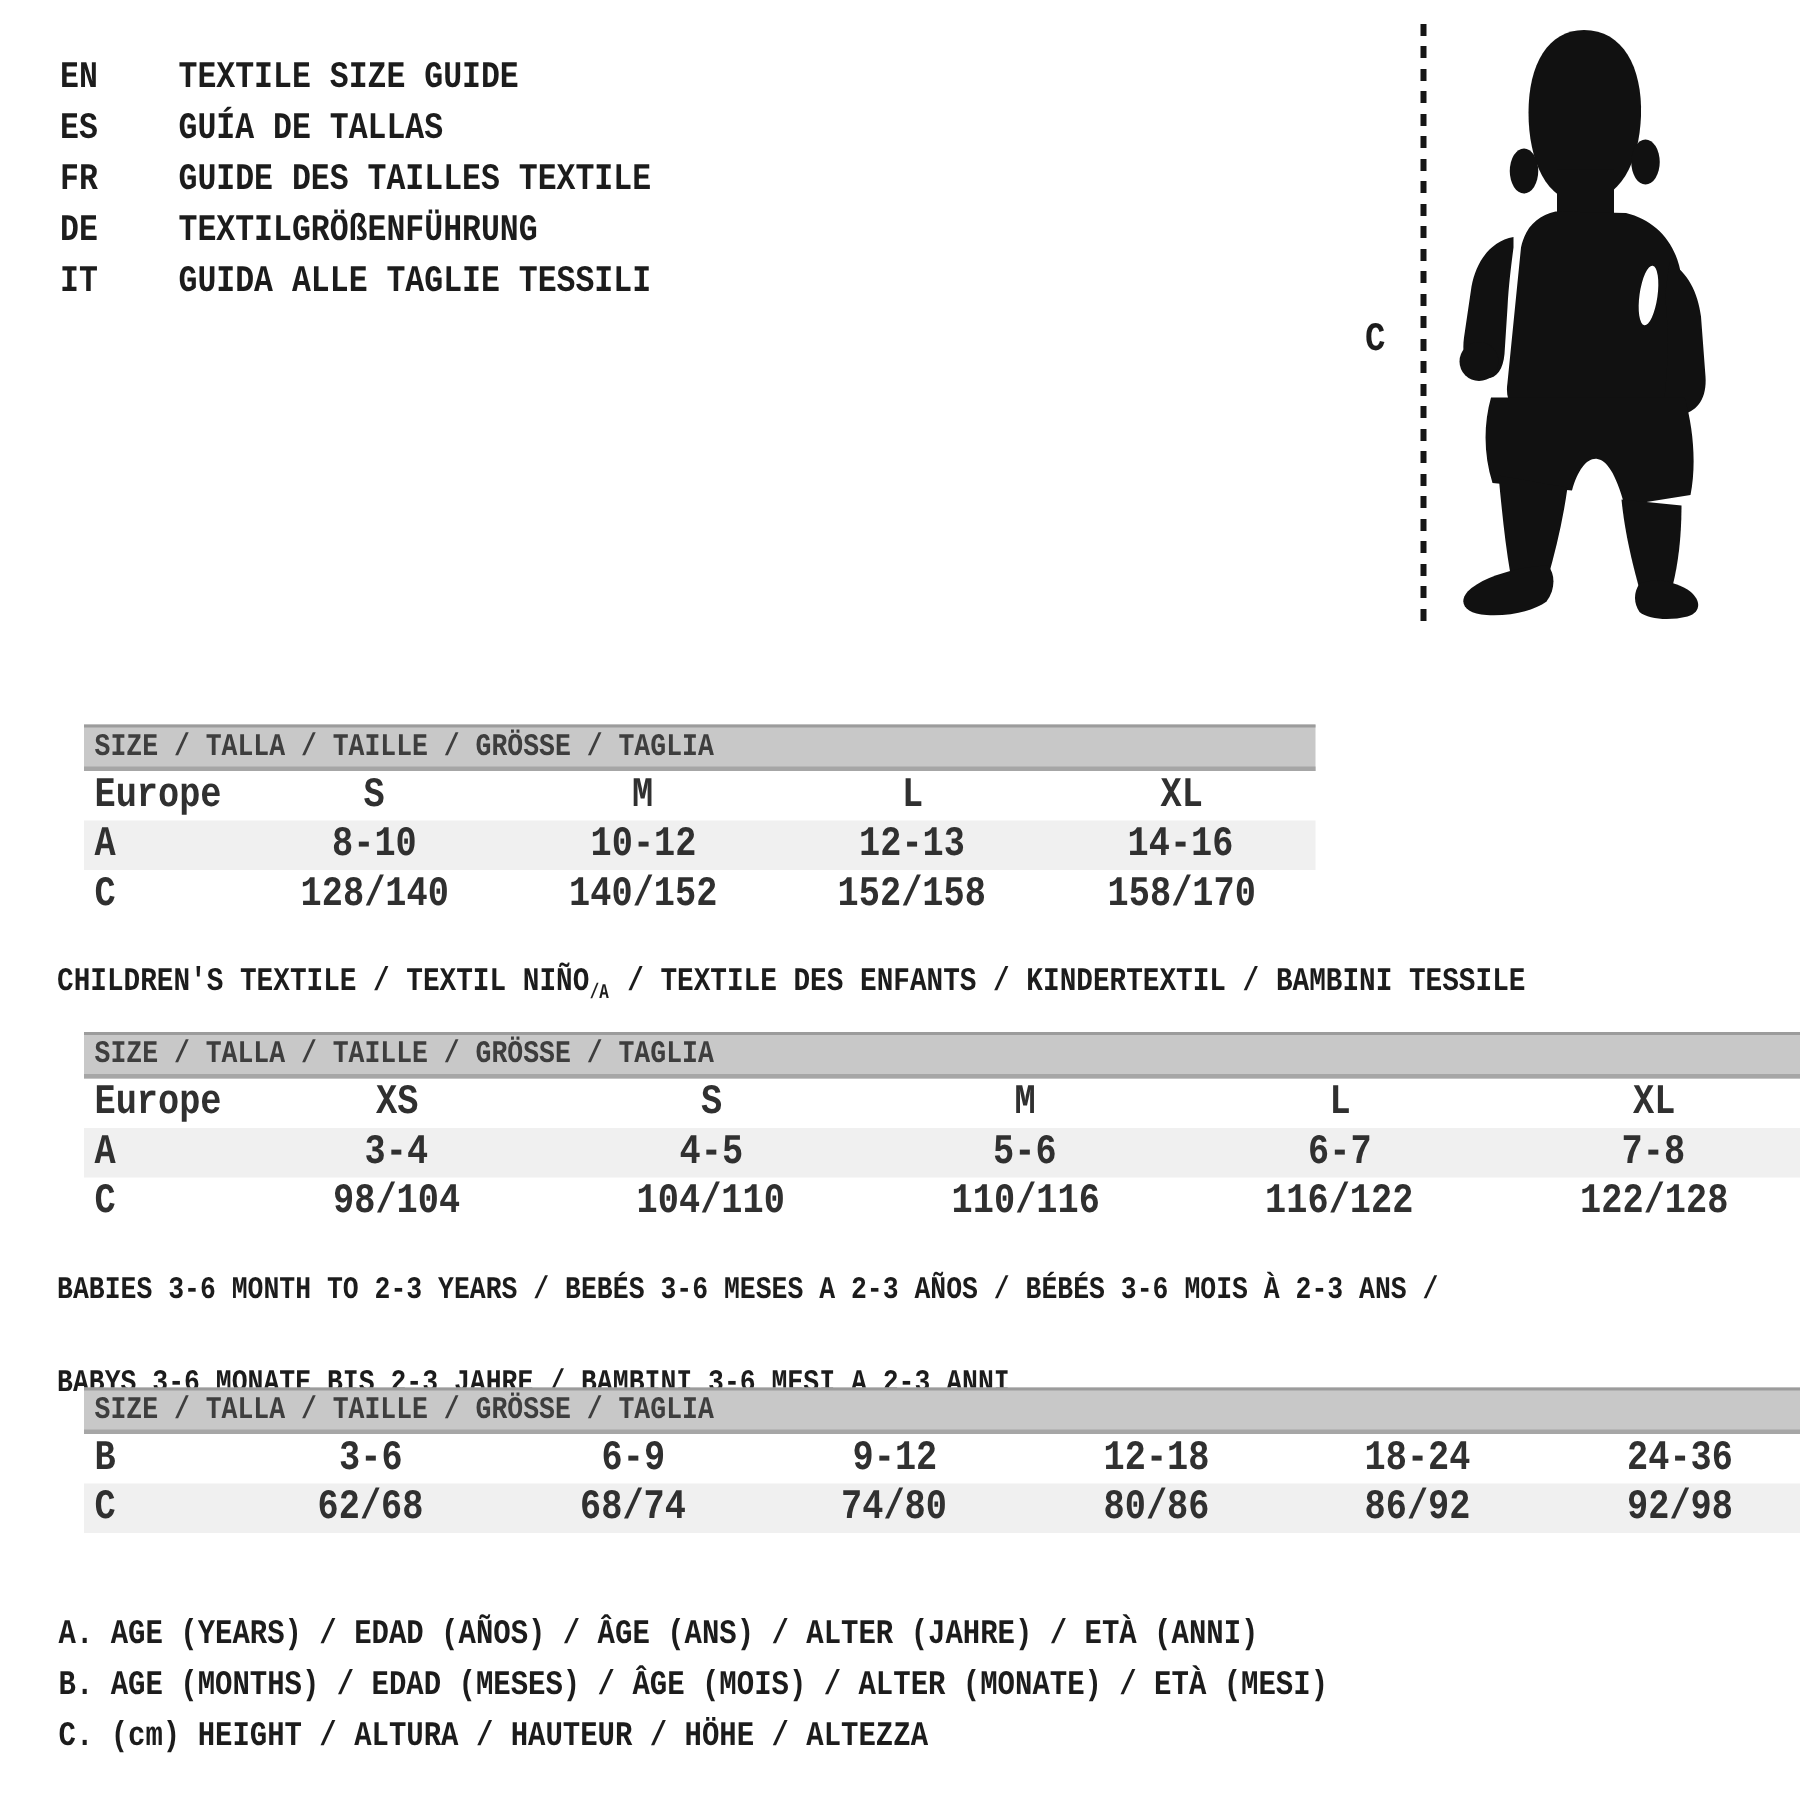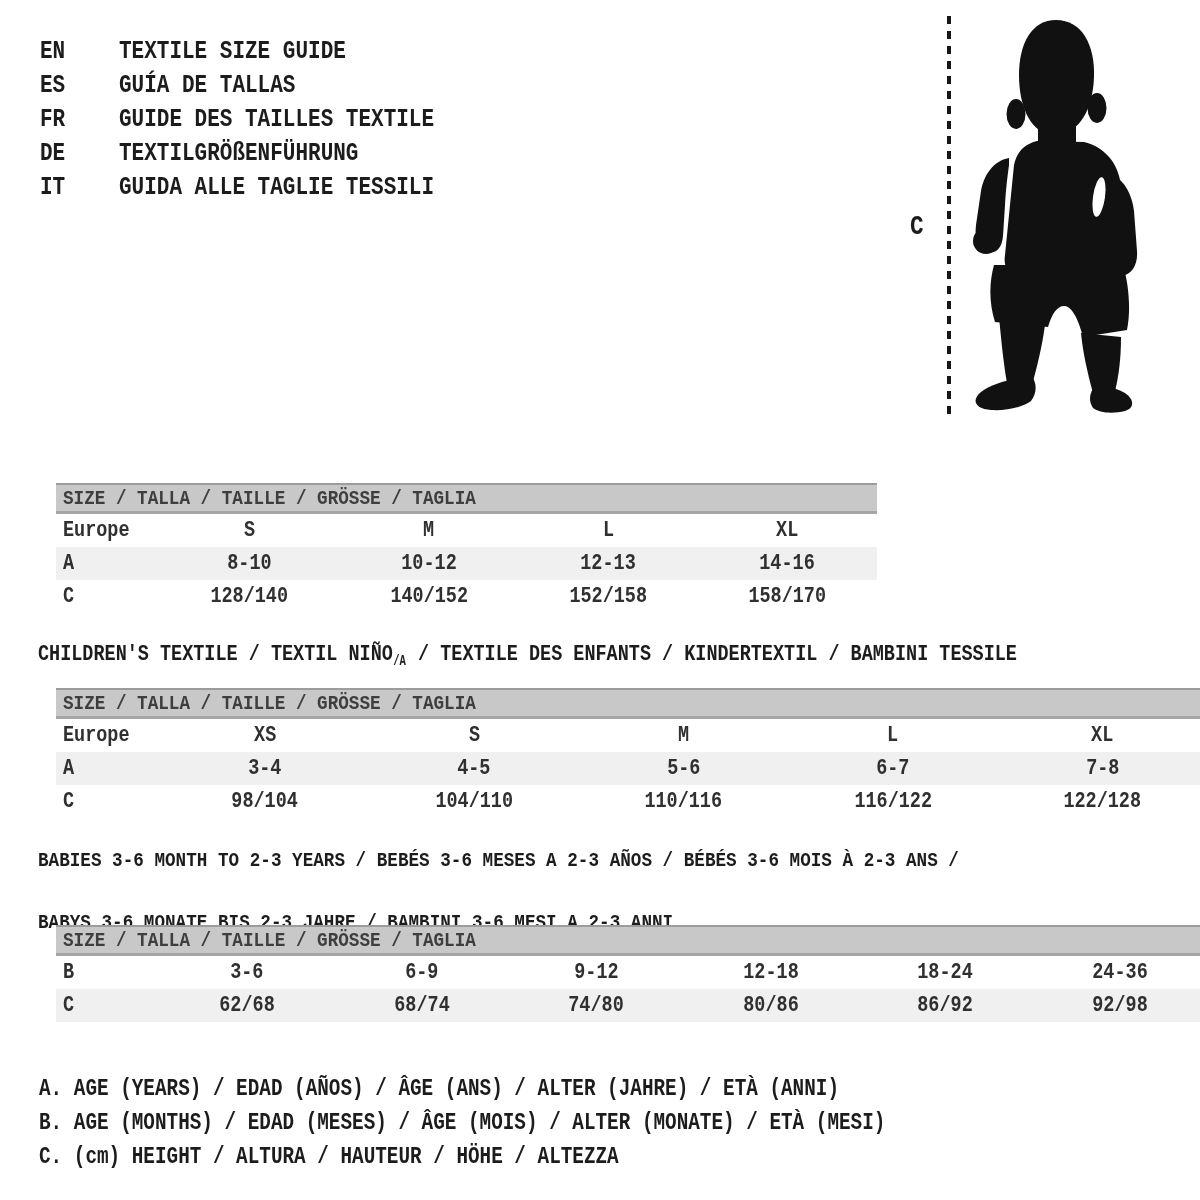--- a/index.html
+++ b/index.html
@@ -32,21 +32,21 @@
 
   
   .sec-title{position:absolute;left:38px;font-size:22px;color:var(--text);}
   .sub-a{display:inline-block;font-size:14px;transform:translateY(5px) scaleX(0.9);}
 
   
   .tbl{position:absolute;left:32px;margin-left:24px;}
   .size-band{box-sizing:border-box;height:31px;background:var(--band-bg);
     border-top:2px solid var(--band-edge-top);border-bottom:3px solid var(--band-edge-bottom);
     display:flex;align-items:center;padding-left:7px;font-size:21px;color:var(--band-text);}
-  .trow{display:flex;align-items:center;height:33px;font-size:22px;color:var(--table-text);}
+  .trow{display:flex;align-items:center;height:33px;font-size:28px;color:var(--table-text);}
   .trow.shaded{background:var(--row-alt-bg);}
   .lbl{width:104px;padding-left:7px;box-sizing:border-box;}
   .cell{flex:1 1 0;text-align:center;}
 
   
   .legend-line{position:absolute;left:39px;font-size:23px;}
 </style>
 </head>
 <body>
 

